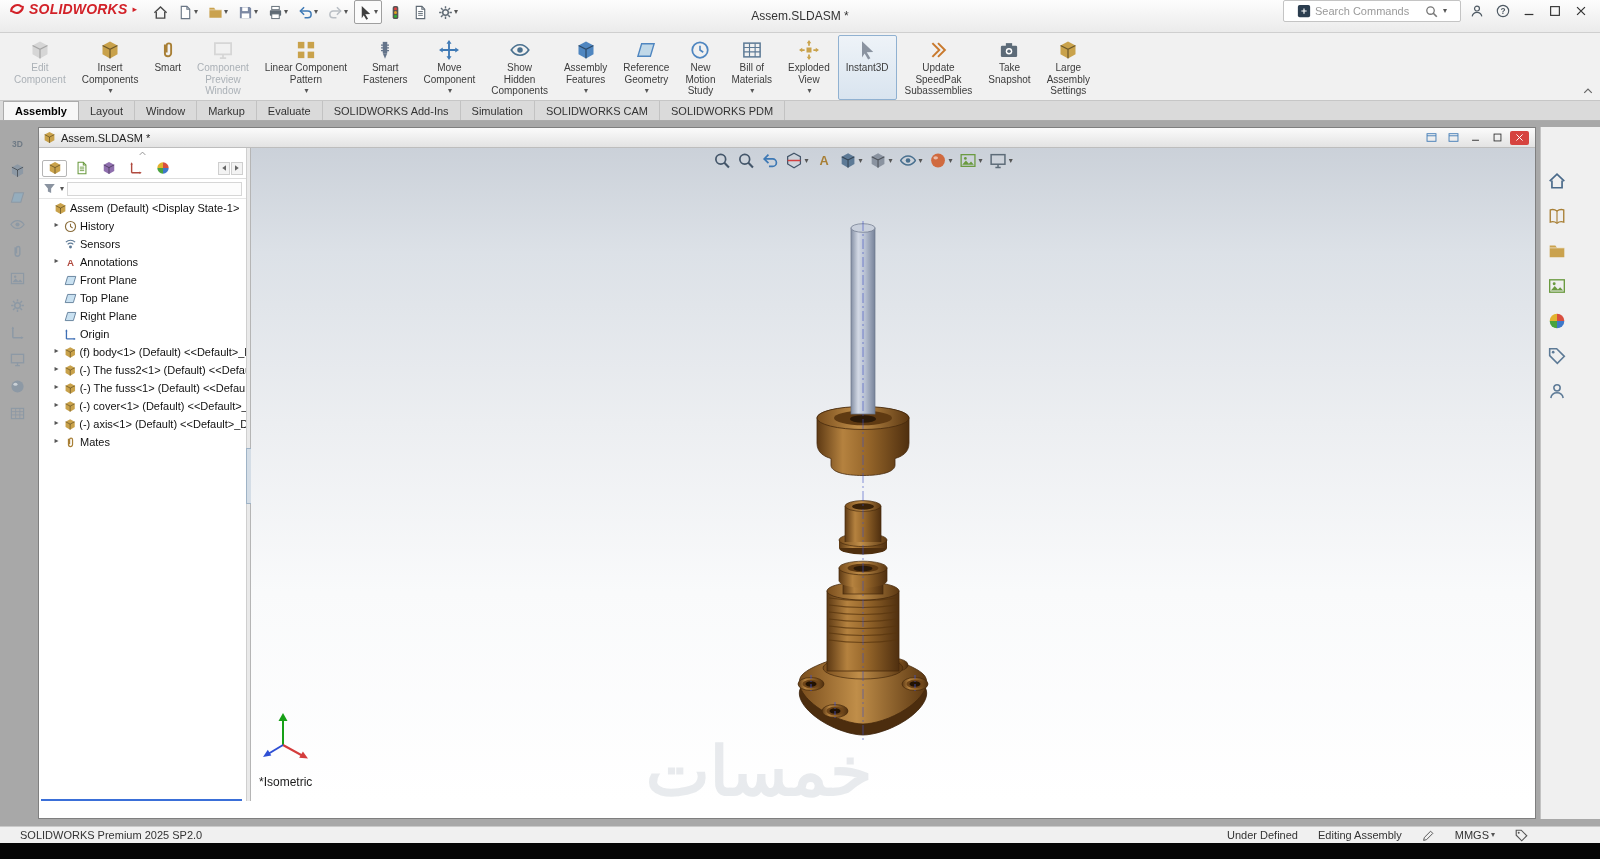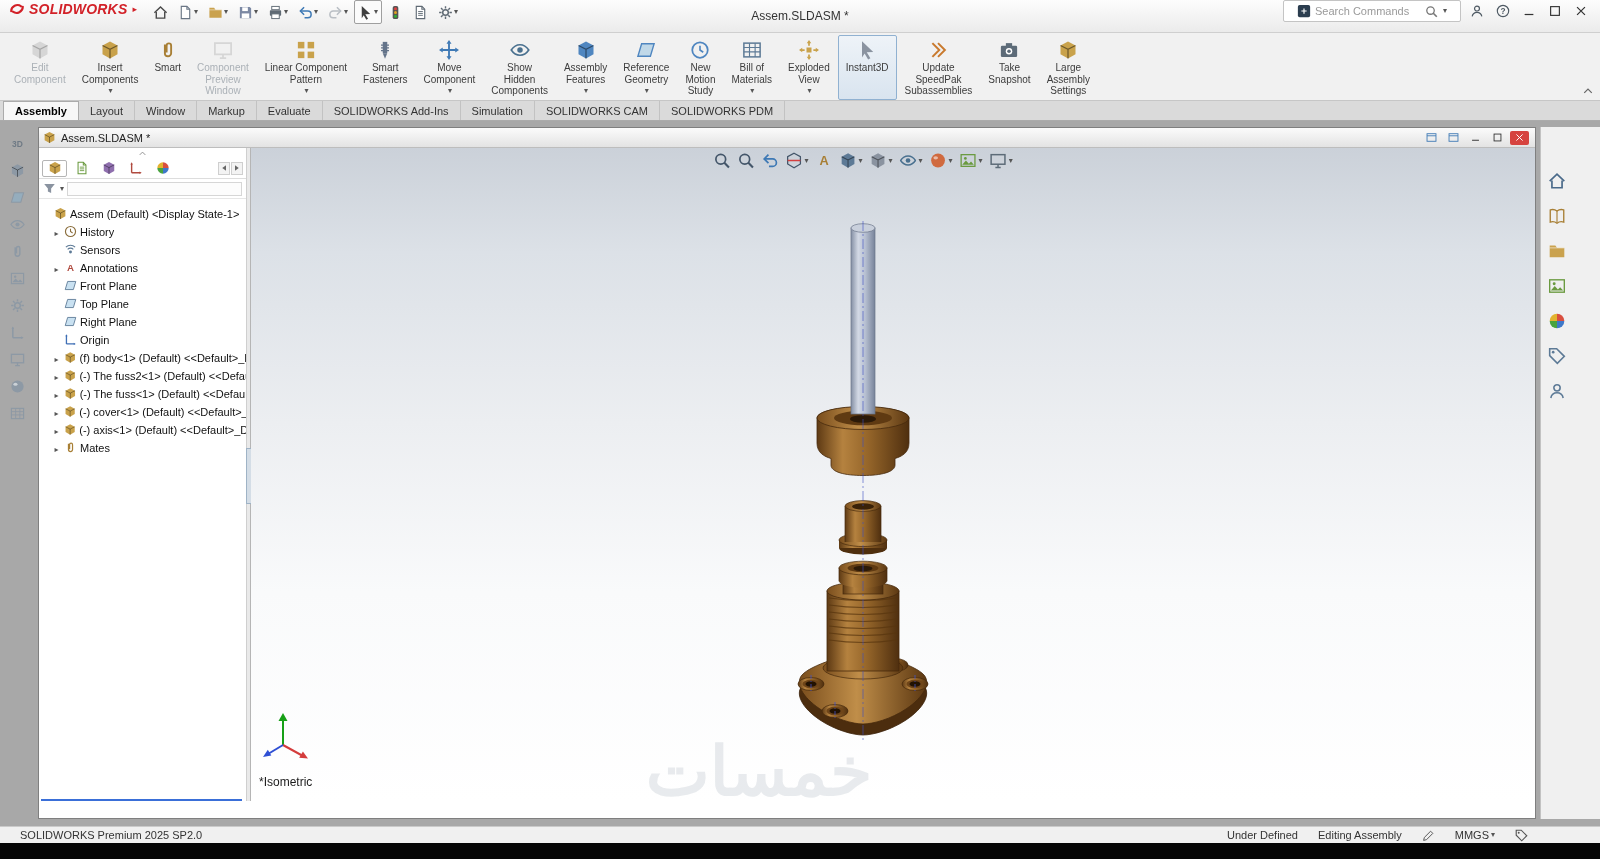--- a/index.html
+++ b/index.html
@@ -50,21 +50,21 @@
 .fm-collapse{height:10px;display:flex;align-items:center;justify-content:center}
 .fm-tabsrow{height:21px;display:flex;align-items:center;padding:0 3px;border-bottom:1px solid #ddd;gap:2px}
 #fm-tabs{display:flex;gap:2px}
 .fm-tab{width:25px;height:17px;display:flex;align-items:center;justify-content:center;border:1px solid transparent;border-radius:2px}
 .fm-tab.act{background:#fff;border-color:#b5b5b5}
 .fm-tab-scroll{margin-left:auto;display:flex;gap:1px}
 .fm-scroll{width:12px;height:13px;display:flex;align-items:center;justify-content:center;border:1px solid #cfcfcf;background:#f3f3f3}
 .fm-filter{height:20px;display:flex;align-items:center;gap:3px;padding:0 4px;border-bottom:1px solid #e6e6e6}
 .filter-box{flex:1;height:14px;border:1px solid #d6d6d6;background:#fcfcfc}
 #fm-tree{flex:1;padding-top:3px;overflow:hidden}
-.trow{height:18px;display:flex;align-items:flex-end;gap:3px;padding-left:3px;white-space:nowrap}
+.trow{height:18px;display:flex;align-items:flex-start;gap:3px;padding-left:3px;white-space:nowrap}
 .trow.ind{padding-left:13px}
 .arr{width:9px;font-size:8px;color:#555;flex:none;text-align:center}
 .tlabel{color:#111;overflow:hidden}
 .rollback{height:2px;background:#3a6fd8;margin:3px 4px 0 2px}
 .splitter{width:5px;background:#e9e9e9;border-left:1px solid #cfcfcf;border-right:1px solid #b5b5b5;position:relative}
 .grip{position:absolute;left:-1px;top:46%;width:6px;height:56px;background:#d4dde6;border:1px solid #9fb3c6}
 .graphics{flex:1;position:relative;overflow:hidden;background:linear-gradient(180deg,#cbd1d9 0%,#dce1e7 16%,#eceef1 42%,#f9fafb 68%,#ffffff 100%)}
 .headsup{position:absolute;top:4px;left:50%;transform:translateX(-60%);display:flex;align-items:center;gap:7px}
 .hbtn{display:flex;align-items:center;gap:1px}
 .model{position:absolute;left:402px;top:70px;width:420px;height:540px}

